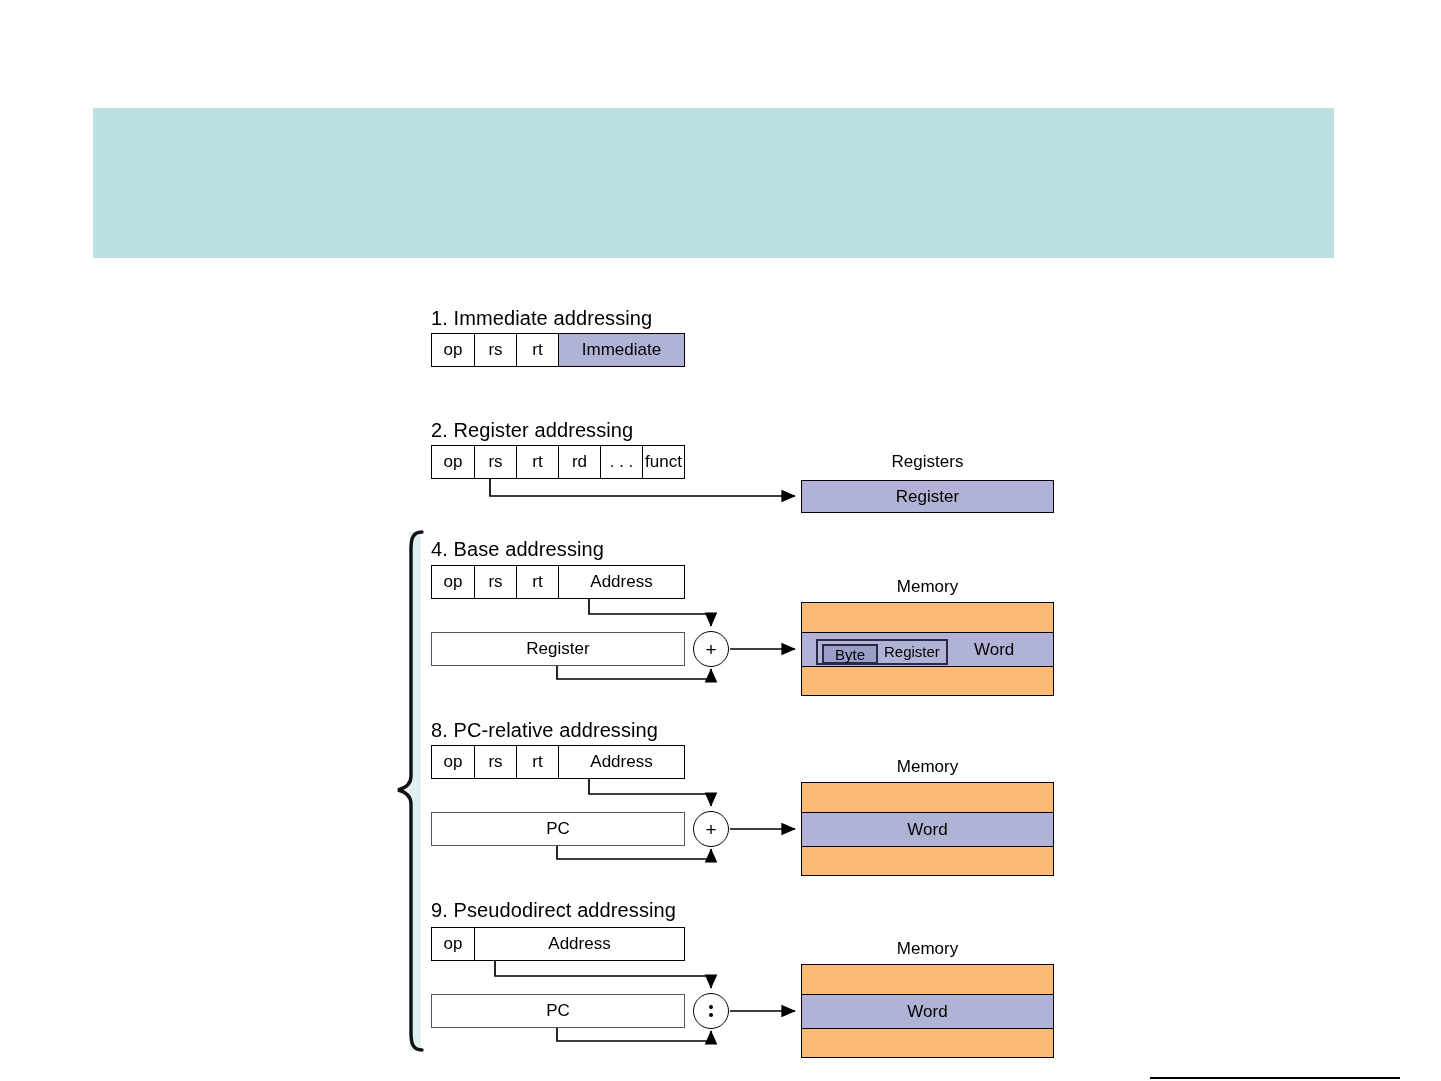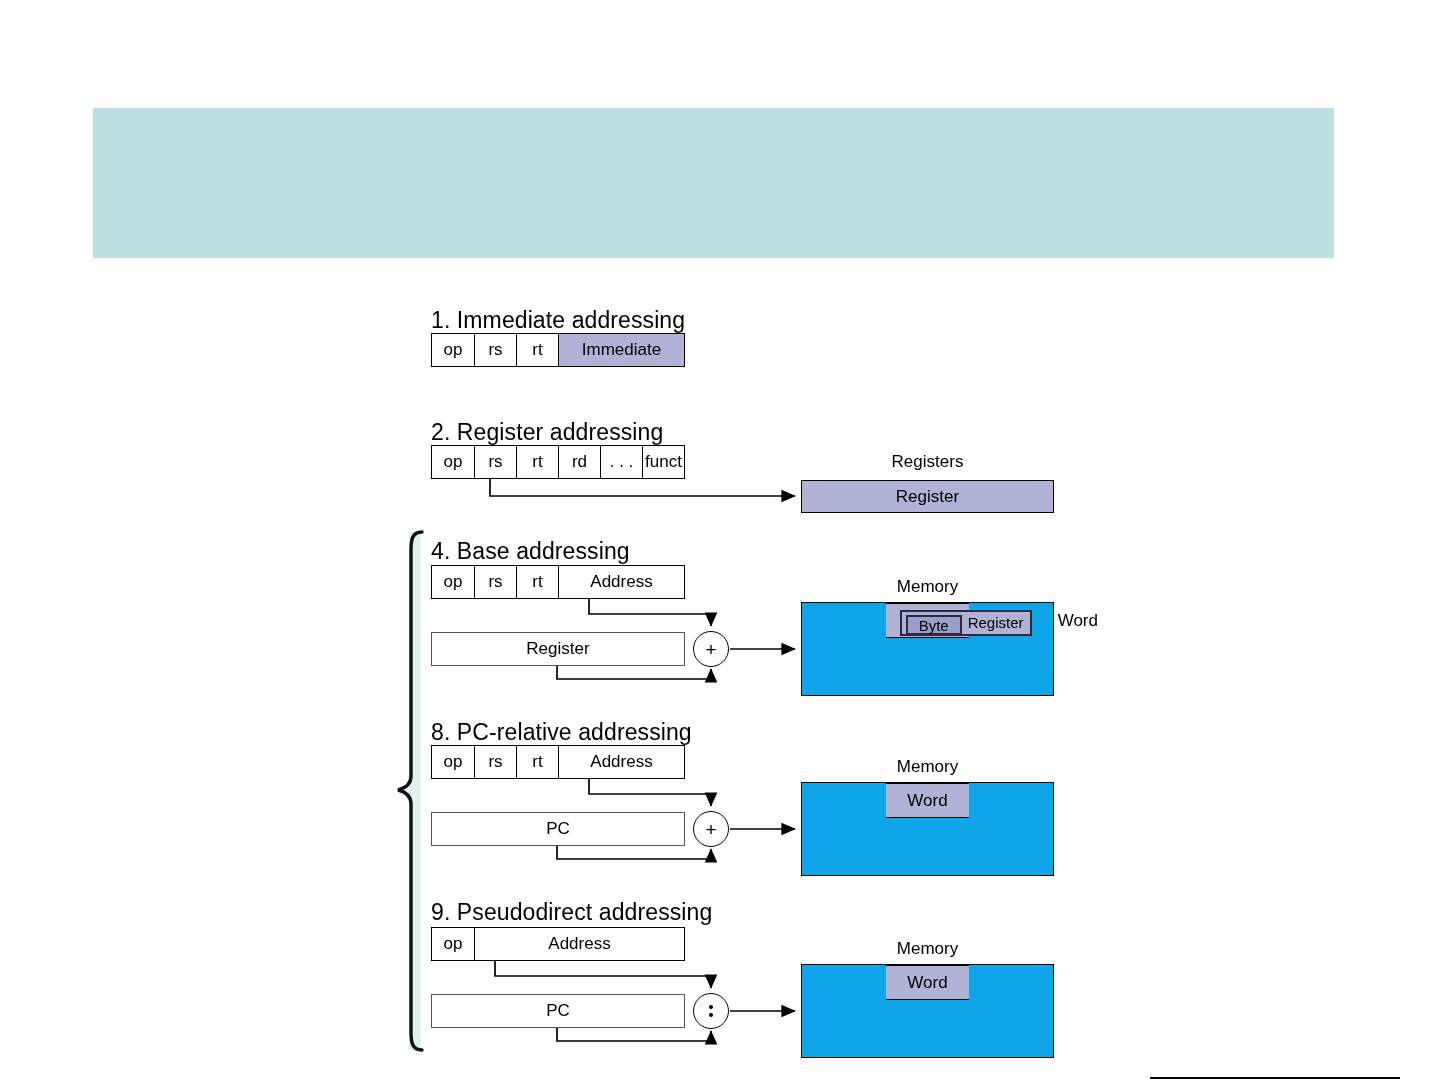--- a/index.html
+++ b/index.html
@@ -14,21 +14,21 @@
   .banner{
     position:absolute;left:93px;top:108px;width:1241px;height:150px;
     background:#bde0e3;
   }
 
   
   .abs{position:absolute;}
 
   
   .heading{
-    font-size:23px;color:#000;white-space:nowrap;letter-spacing:0.1px;
+    font-size:20px;color:#000;white-space:nowrap;letter-spacing:0.1px;
   }
 
   
   .instr{
     position:absolute;height:34px;border:1.6px solid #000;
     box-sizing:border-box;display:flex;background:#fff;
   }
   .cell{
     box-sizing:border-box;border-right:1.6px solid #000;
     display:flex;align-items:center;justify-content:center;
@@ -43,21 +43,21 @@
     box-sizing:border-box;display:flex;align-items:center;
     justify-content:center;font-size:17px;background:#fff;
   }
 
   
   .blocklabel{
     position:absolute;font-size:17px;text-align:center;white-space:nowrap;
   }
   .memblock{
     position:absolute;border:1.6px solid #000;box-sizing:border-box;
-    background:#0ea5e9;display:flex;flex-direction:row;
+    background:#fdba74;display:flex;flex-direction:column;
   }
   .memrow{
     box-sizing:border-box;width:100%;
     display:flex;align-items:center;justify-content:center;
     font-size:17px;position:relative;
   }
   .memrow.shaded{background:#b0b3d6;border-top:1.6px solid #000;border-bottom:1.6px solid #000;}
   .regblock{
     position:absolute;border:1.6px solid #000;box-sizing:border-box;
     background:#b0b3d6;display:flex;align-items:center;justify-content:center;

